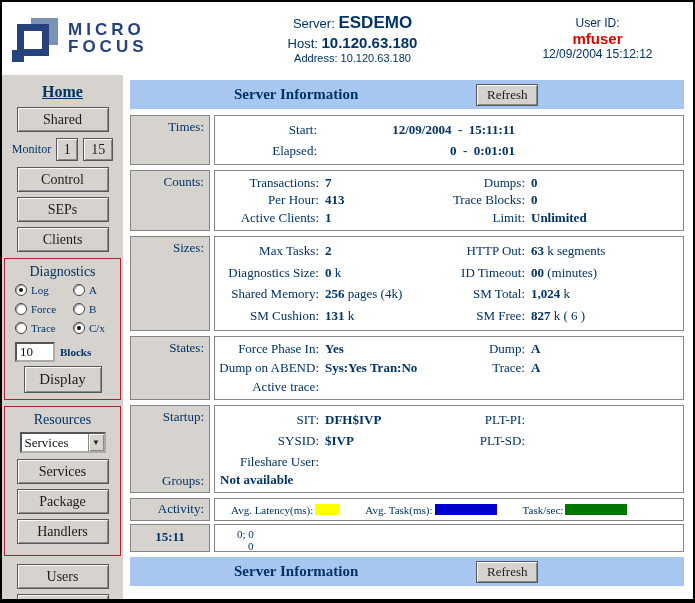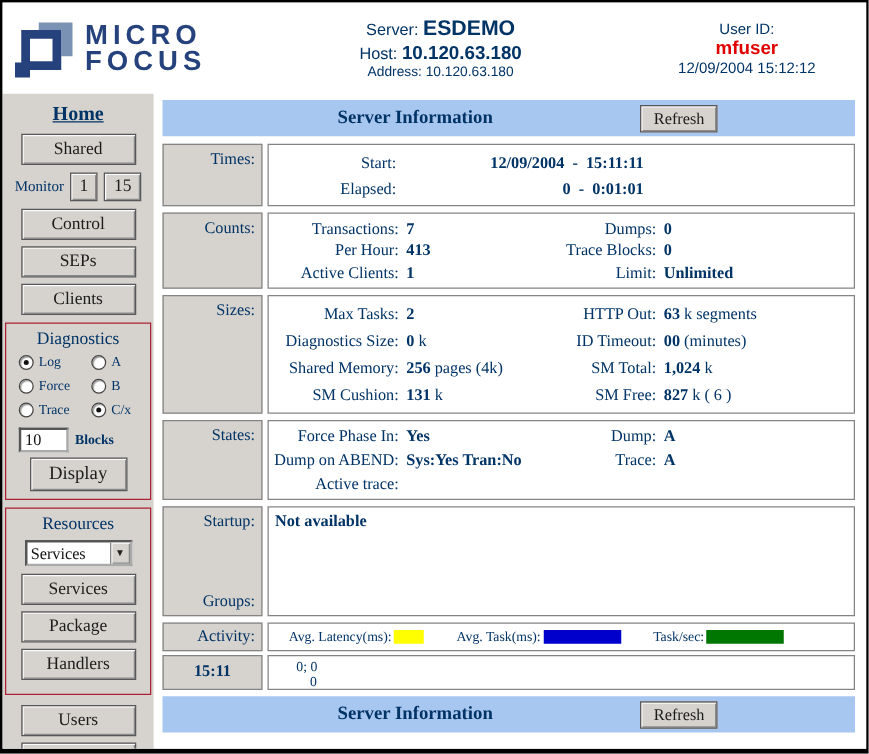--- a/index.html
+++ b/index.html
@@ -9,21 +9,21 @@
           background:#fff; overflow:hidden; position:relative; }
 
   
   .header { height:73px; display:flex; align-items:center; background:#fff; }
   .logo-area { width:195px; padding-left:10px; display:flex; align-items:center; gap:8px; }
   .logo-mark { position:relative; width:48px; height:46px; flex:none; }
   .logo-sq-light { position:absolute; top:2px; right:2px; width:27px; height:27px; background:#7a93b4; }
   .logo-sq-outline { position:absolute; left:5px; bottom:6px; width:32px; height:32px;
                      border:7px solid #26427c; background:#fff; }
   .logo-sq-dark { position:absolute; left:0; bottom:0; width:12px; height:12px; background:#26427c; }
-  .logo-text { color:#26427c; font-weight:bold; font-size:22px; letter-spacing:4px; line-height:0.95; }
+  .logo-text { color:#26427c; font-weight:bold; font-size:17px; letter-spacing:4px; line-height:0.95; }
   .server-block { flex:1; text-align:center; color:#003366; }
   .server-line1 { font-size:13px; }
   .server-line1 b { font-size:17px; }
   .server-line2 { font-size:13px; margin-top:1px; }
   .server-line2 b { font-size:15px; }
   .server-line3 { font-size:11px; margin-top:1px; }
   .user-block { width:185px; text-align:center; color:#003366; padding-right:6px; }
   .user-id-label { font-size:12px; }
   .user-id-value { font-size:15px; font-weight:bold; color:#e00000; }
   .user-stamp { font-size:12px; }
@@ -62,21 +62,21 @@
                  border:1px solid #58585a; box-shadow:inset 1px 1px 0 #fbfbfb, inset -1px -1px 0 #8a8a8a;
                  font-family:inherit; font-size:15px; color:#1c1c1c; cursor:pointer; }
   .select-box { width:86px; height:21px; margin:2px auto 6px; background:#fff; border:2px inset #aaa;
                 display:flex; align-items:center; cursor:pointer; }
   .select-text { flex:1; font-size:13px; color:#111; padding-left:3px; }
   .select-arrow { width:16px; height:100%; background:#d6d3ce; border-left:1px solid #888;
                   box-shadow:inset 1px 1px 0 #fbfbfb, inset -1px -1px 0 #8a8a8a;
                   font-size:8px; color:#222; display:flex; align-items:center; justify-content:center; }
 
   
-  .bar { height:29px; background:#a8c7f0; display:flex; align-items:center; margin-bottom:6px;padding-left:36px; }
+  .bar { height:29px; background:#a8c7f0; display:flex; align-items:center; margin-bottom:6px; }
   .bar-title { font-size:15px; font-weight:bold; color:#003366; margin-left:104px; }
   .bar-btn { margin-left:118px; width:62px; height:22px; background:#d6d3ce; border:1px solid #58585a;
              box-shadow:inset 1px 1px 0 #fbfbfb, inset -1px -1px 0 #8a8a8a;
              font-family:inherit; font-size:13px; color:#1c1c1c; cursor:pointer; }
   .row { display:flex; gap:4px; margin-bottom:5px; }
   .row-label { width:80px; flex:none; background:#d6d3ce; border:1px solid #848484;
                color:#003366; font-size:13px; text-align:right; padding:3px 5px; }
   .row-content { flex:1; background:#fff; border:1px solid #848484; padding:3px 4px; color:#003366; }
   .pairs { display:grid; grid-template-columns:100px 118px 76px 1fr; column-gap:6px;
            align-content:space-around; height:100%; font-size:13px; }
@@ -274,20 +274,34 @@
           </div>
         </div>
       </div>
 
       <div class="row" style="height:88px">
         <div class="row-label startup-label-cell">
           <div>Startup:</div>
           <div>Groups:</div>
         </div>
         <div class="row-content startup-content">
+          <div class="pairs" style="flex:1">
+            <span class="pk">SIT:</span>
+            <span class="pv">DFH$IVP</span>
+            <span class="pk">PLT-PI:</span>
+            <span class="pv"></span>
+            <span class="pk">SYSID:</span>
+            <span class="pv">$IVP</span>
+            <span class="pk">PLT-SD:</span>
+            <span class="pv"></span>
+            <span class="pk">Fileshare User:</span>
+            <span class="pv"></span>
+            <span class="pk"></span>
+            <span class="pv"></span>
+          </div>
           <div class="groups-value">Not available</div>
         </div>
       </div>
 
       <div class="row" style="height:23px; margin-bottom:3px">
         <div class="row-label" style="padding-top:2px">Activity:</div>
         <div class="row-content" style="padding:0">
           <div class="legend">
             <span class="legend-item">
               <span>Avg. Latency(ms):</span>

